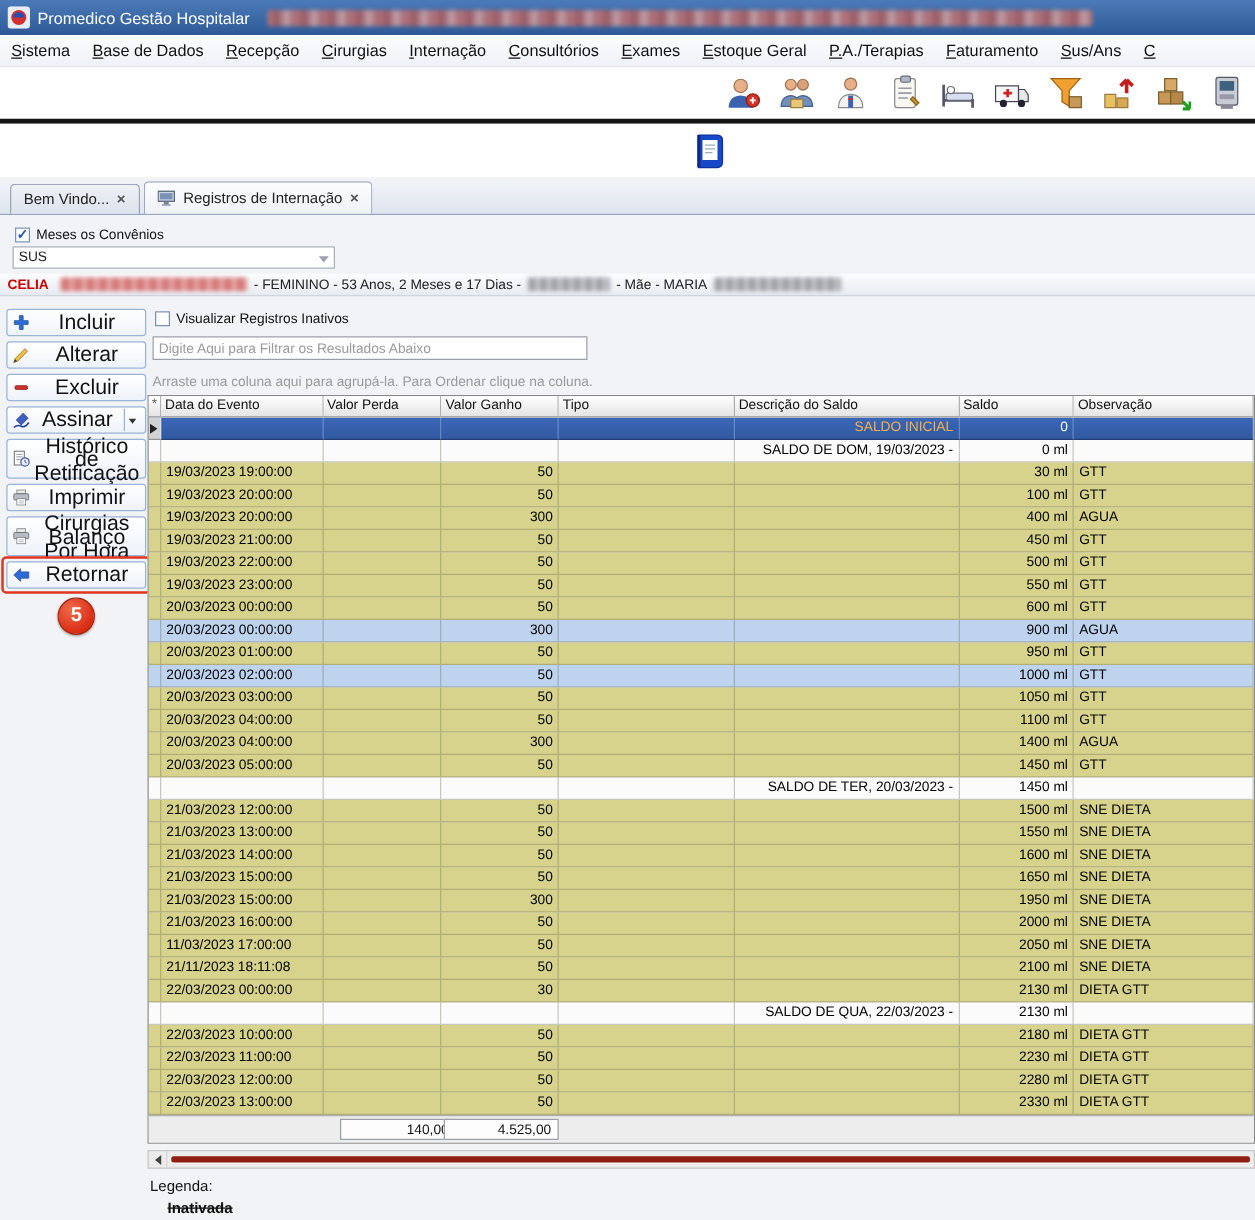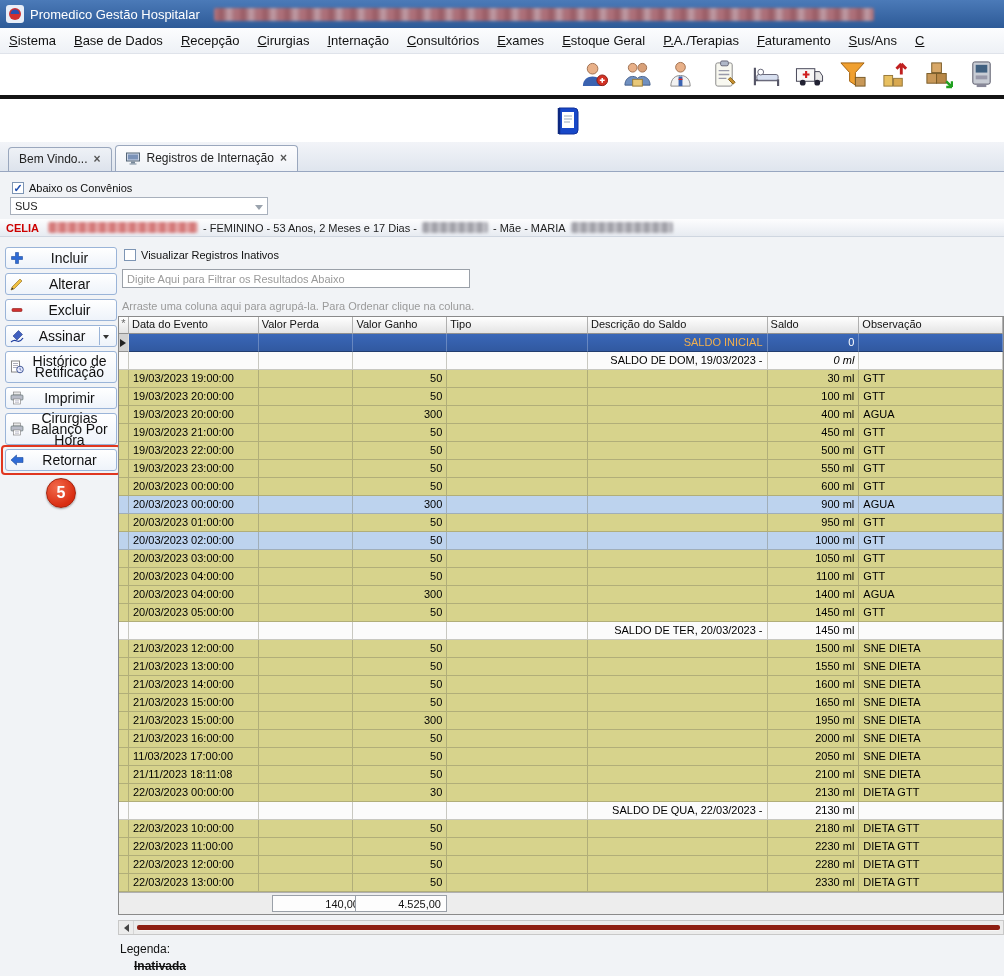--- a/index.html
+++ b/index.html
@@ -62,21 +62,21 @@
     background:linear-gradient(#fdfdfe,#e7ebf1);border-bottom:1px solid #cfd6e0;
     display:flex;align-items:center;padding-left:6px;font-size:11px;color:#222;white-space:nowrap;}
   #patientbar .pname{color:var(--patient-name-red,#c00);font-weight:bold;margin-right:4px;}
   .name-redact{width:150px;background:repeating-linear-gradient(90deg,#e49898 0,#cf6e6e 5px,#eab8b8 10px);margin:0 5px;}
   .date-redact{width:66px;background:repeating-linear-gradient(90deg,#b8b8c0 0,#98989f 4px,#d0d0d6 9px);margin:0 5px;}
   .mother-redact{width:102px;background:repeating-linear-gradient(90deg,#b8b8c0 0,#98989f 4px,#d0d0d6 9px);margin:0 5px;}
 
   
   #sidebar{left:5px;top:75px;width:112px;display:flex;flex-direction:column;row-gap:4px;}
   .sb-wrap{position:relative;}
-  .sb-btn{display:flex;align-items:center;height:22px;padding:1px 4px;font-size:14px;color:#111;
+  .sb-btn{display:flex;align-items:center;height:22px;padding:1px 4px;font-size:17px;color:#111;
     border:1px solid #9ab4d8;border-radius:3px;background:linear-gradient(#ffffff,#eef3fa);cursor:default;}
   .sb-btn.two{height:32px;line-height:11px;}
   .sb-icon{width:15px;height:15px;flex:0 0 auto;margin-right:2px;}
   .sb-icon svg{width:14px;height:14px;display:block;}
   .sb-label{flex:1;text-align:center;}
   .sb-dd{width:13px;align-self:stretch;border-left:1px solid #9ab4d8;position:relative;margin-left:2px;}
   .sb-dd::after{content:'';position:absolute;left:3px;top:8px;width:0;height:0;
     border-left:3.5px solid transparent;border-right:3.5px solid transparent;border-top:4px solid #333;}
   .sb-highlight::after{content:'';position:absolute;inset:-4px;border:2px solid var(--accent-red,#e0361f);
     border-radius:4px;pointer-events:none;}
@@ -278,21 +278,21 @@
       </span>
       <span>Registros de Internação</span>
       <span class="tab-close">×</span>
     </div>
   </div>
 
   <div id="panel" class="abs">
 
     <div id="chk-convenios" class="abs checkline">
       <span class="cbox">✓</span>
-      <span>Abaixo os Convênios</span>
+      <span>Meses os Convênios</span>
     </div>
 
     <div id="combo-convenio" class="abs">
       <span>SUS</span>
       <span class="chev"></span>
     </div>
 
     <div id="patientbar" class="abs">
       <span class="pname">CELIA</span>
       <span class="redact name-redact"></span>
@@ -432,21 +432,21 @@
             <div class="gcell ar" style="width: 92px;">0</div>
             <div class="gcell al" style="width: 144px;"></div>
           </div>
           <div class="grow summary">
             <div class="gcell  ind" style="width: 10px;"></div>
             <div class="gcell al" style="width: 130px;"></div>
             <div class="gcell ar" style="width: 95px;"></div>
             <div class="gcell ar" style="width: 94px;"></div>
             <div class="gcell al" style="width: 141px;"></div>
             <div class="gcell ar cell-desc" style="width: 180px;">SALDO DE DOM, 19/03/2023 -</div>
-            <div class="gcell ar" style="width: 92px; font-style: italic;">0 ml</div>
+            <div class="gcell ar" style="width: 92px;">0 ml</div>
             <div class="gcell al" style="width: 144px;"></div>
           </div>
           <div class="grow data">
             <div class="gcell  ind" style="width: 10px;"></div>
             <div class="gcell al" style="width: 130px;">19/03/2023 19:00:00</div>
             <div class="gcell ar" style="width: 95px;"></div>
             <div class="gcell ar" style="width: 94px;">50</div>
             <div class="gcell al" style="width: 141px;"></div>
             <div class="gcell ar cell-desc" style="width: 180px;"></div>
             <div class="gcell ar" style="width: 92px;">30 ml</div>

